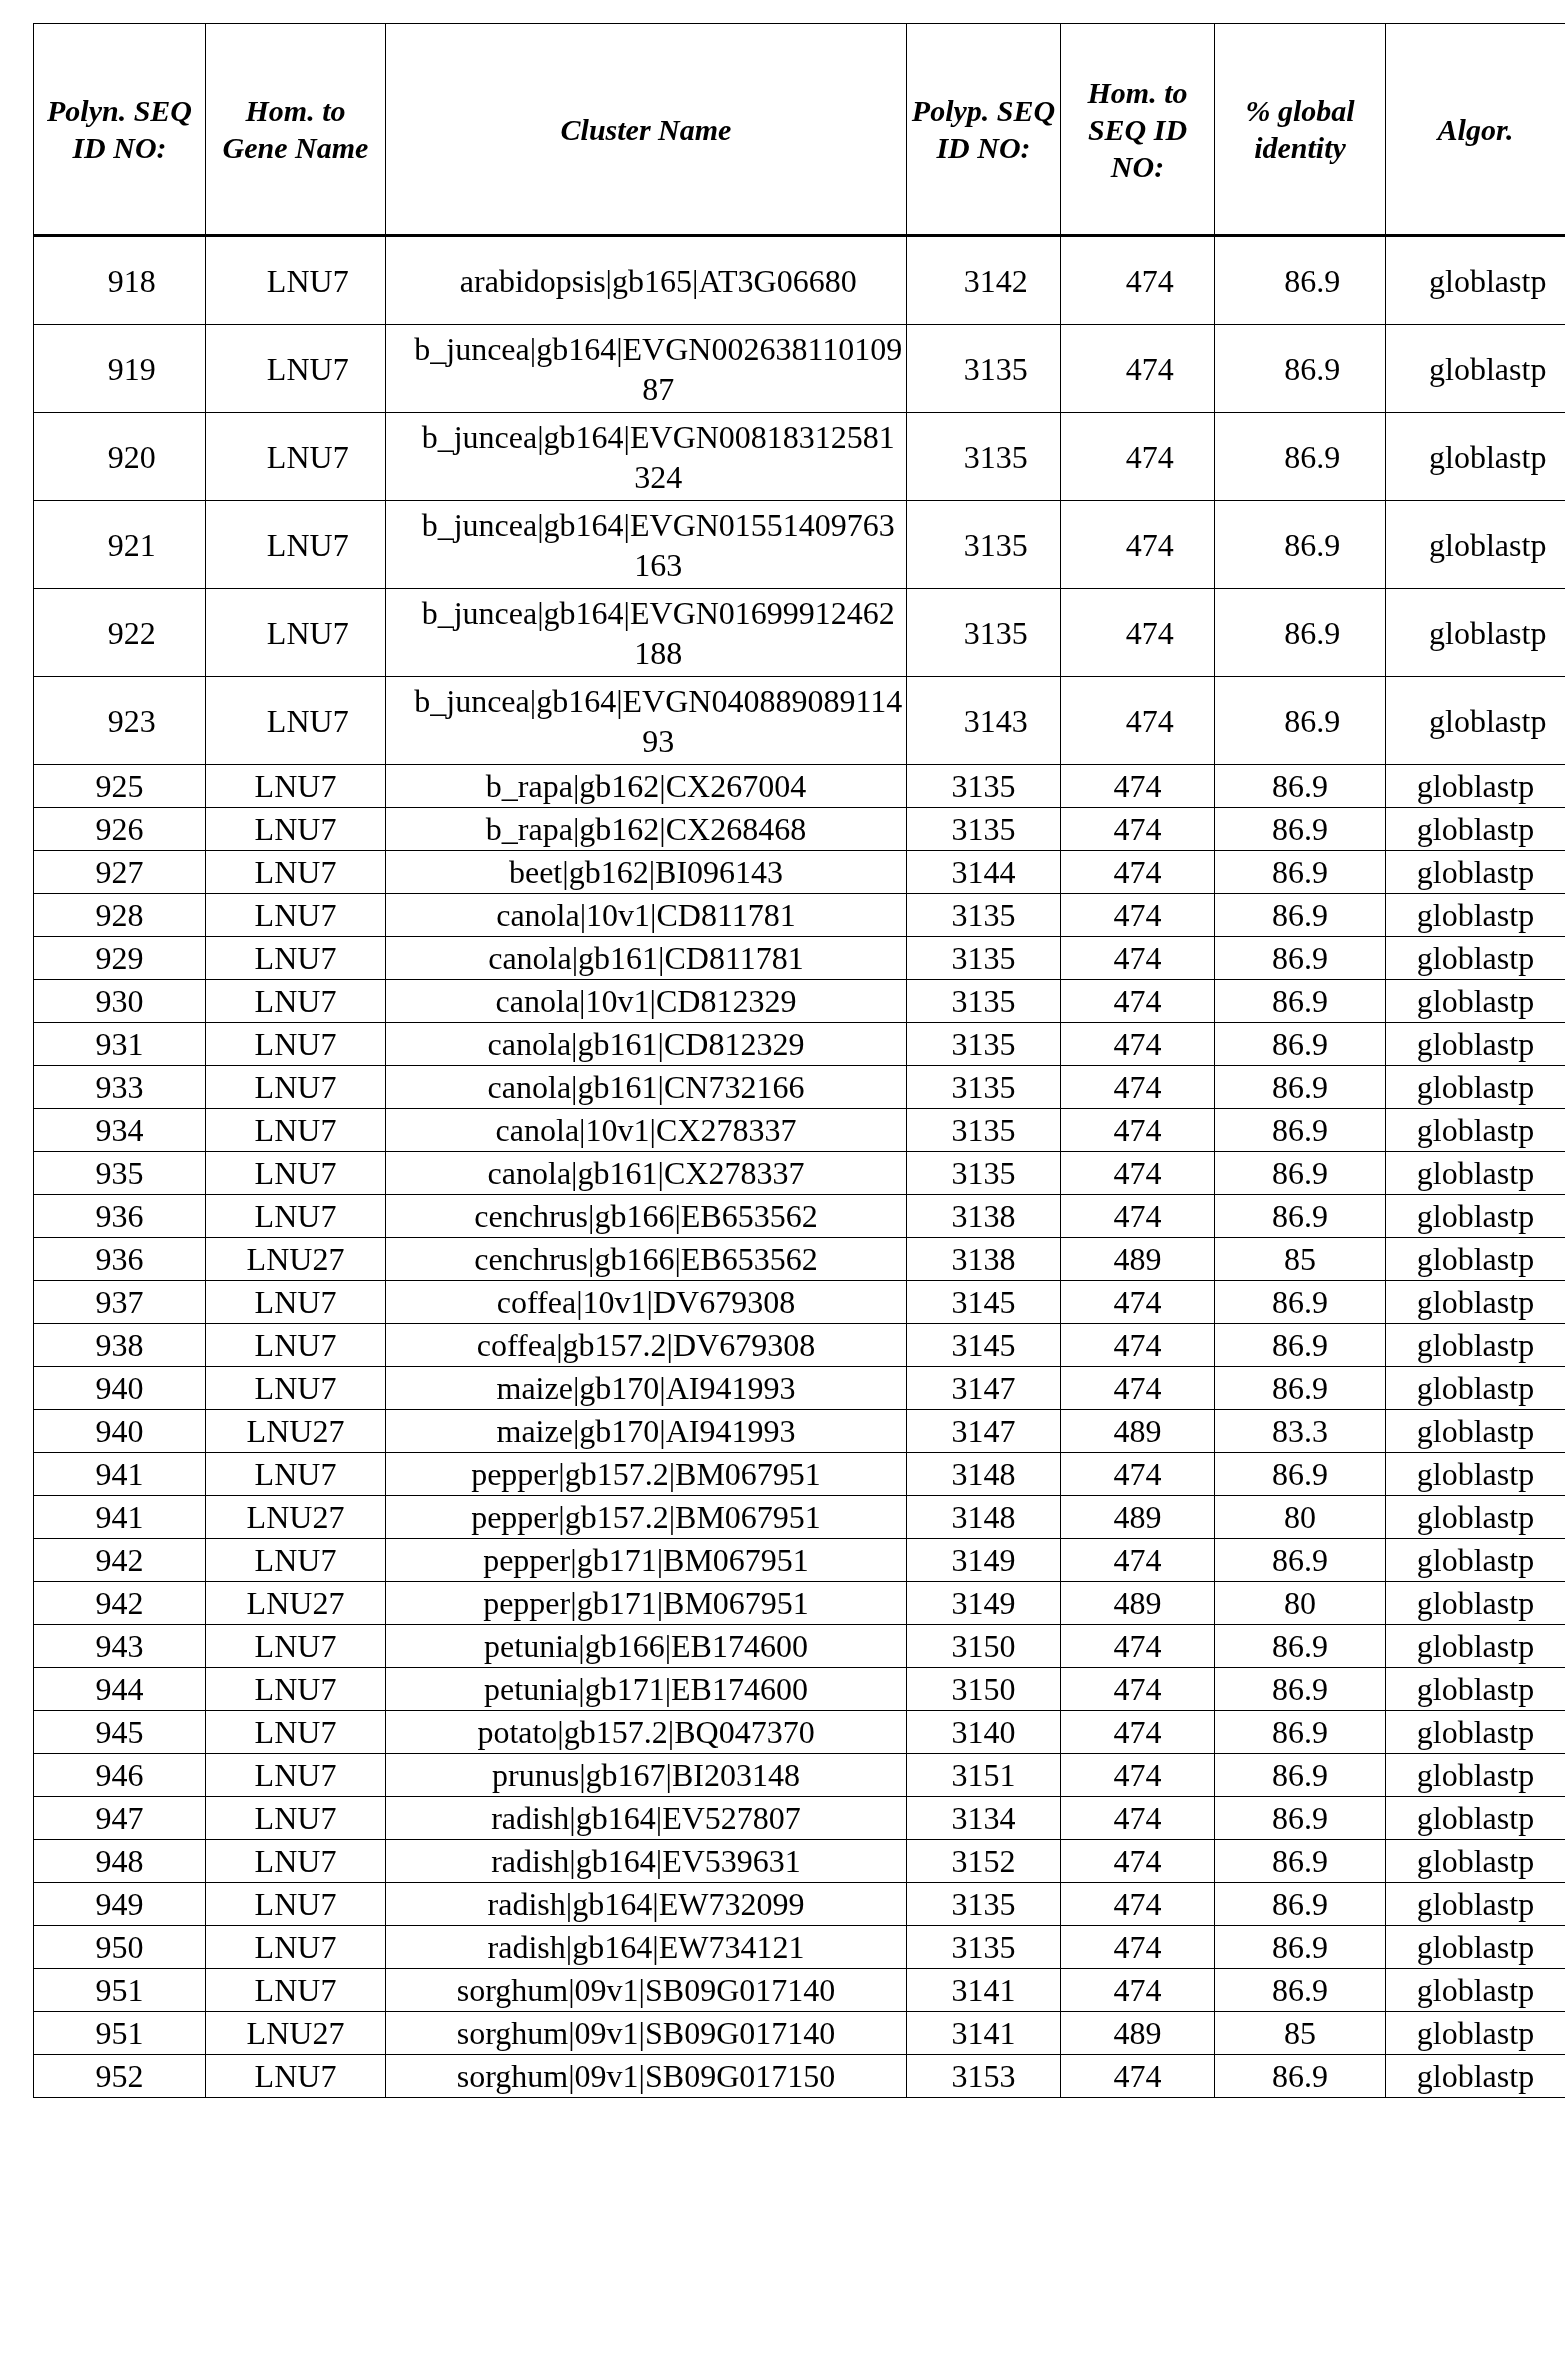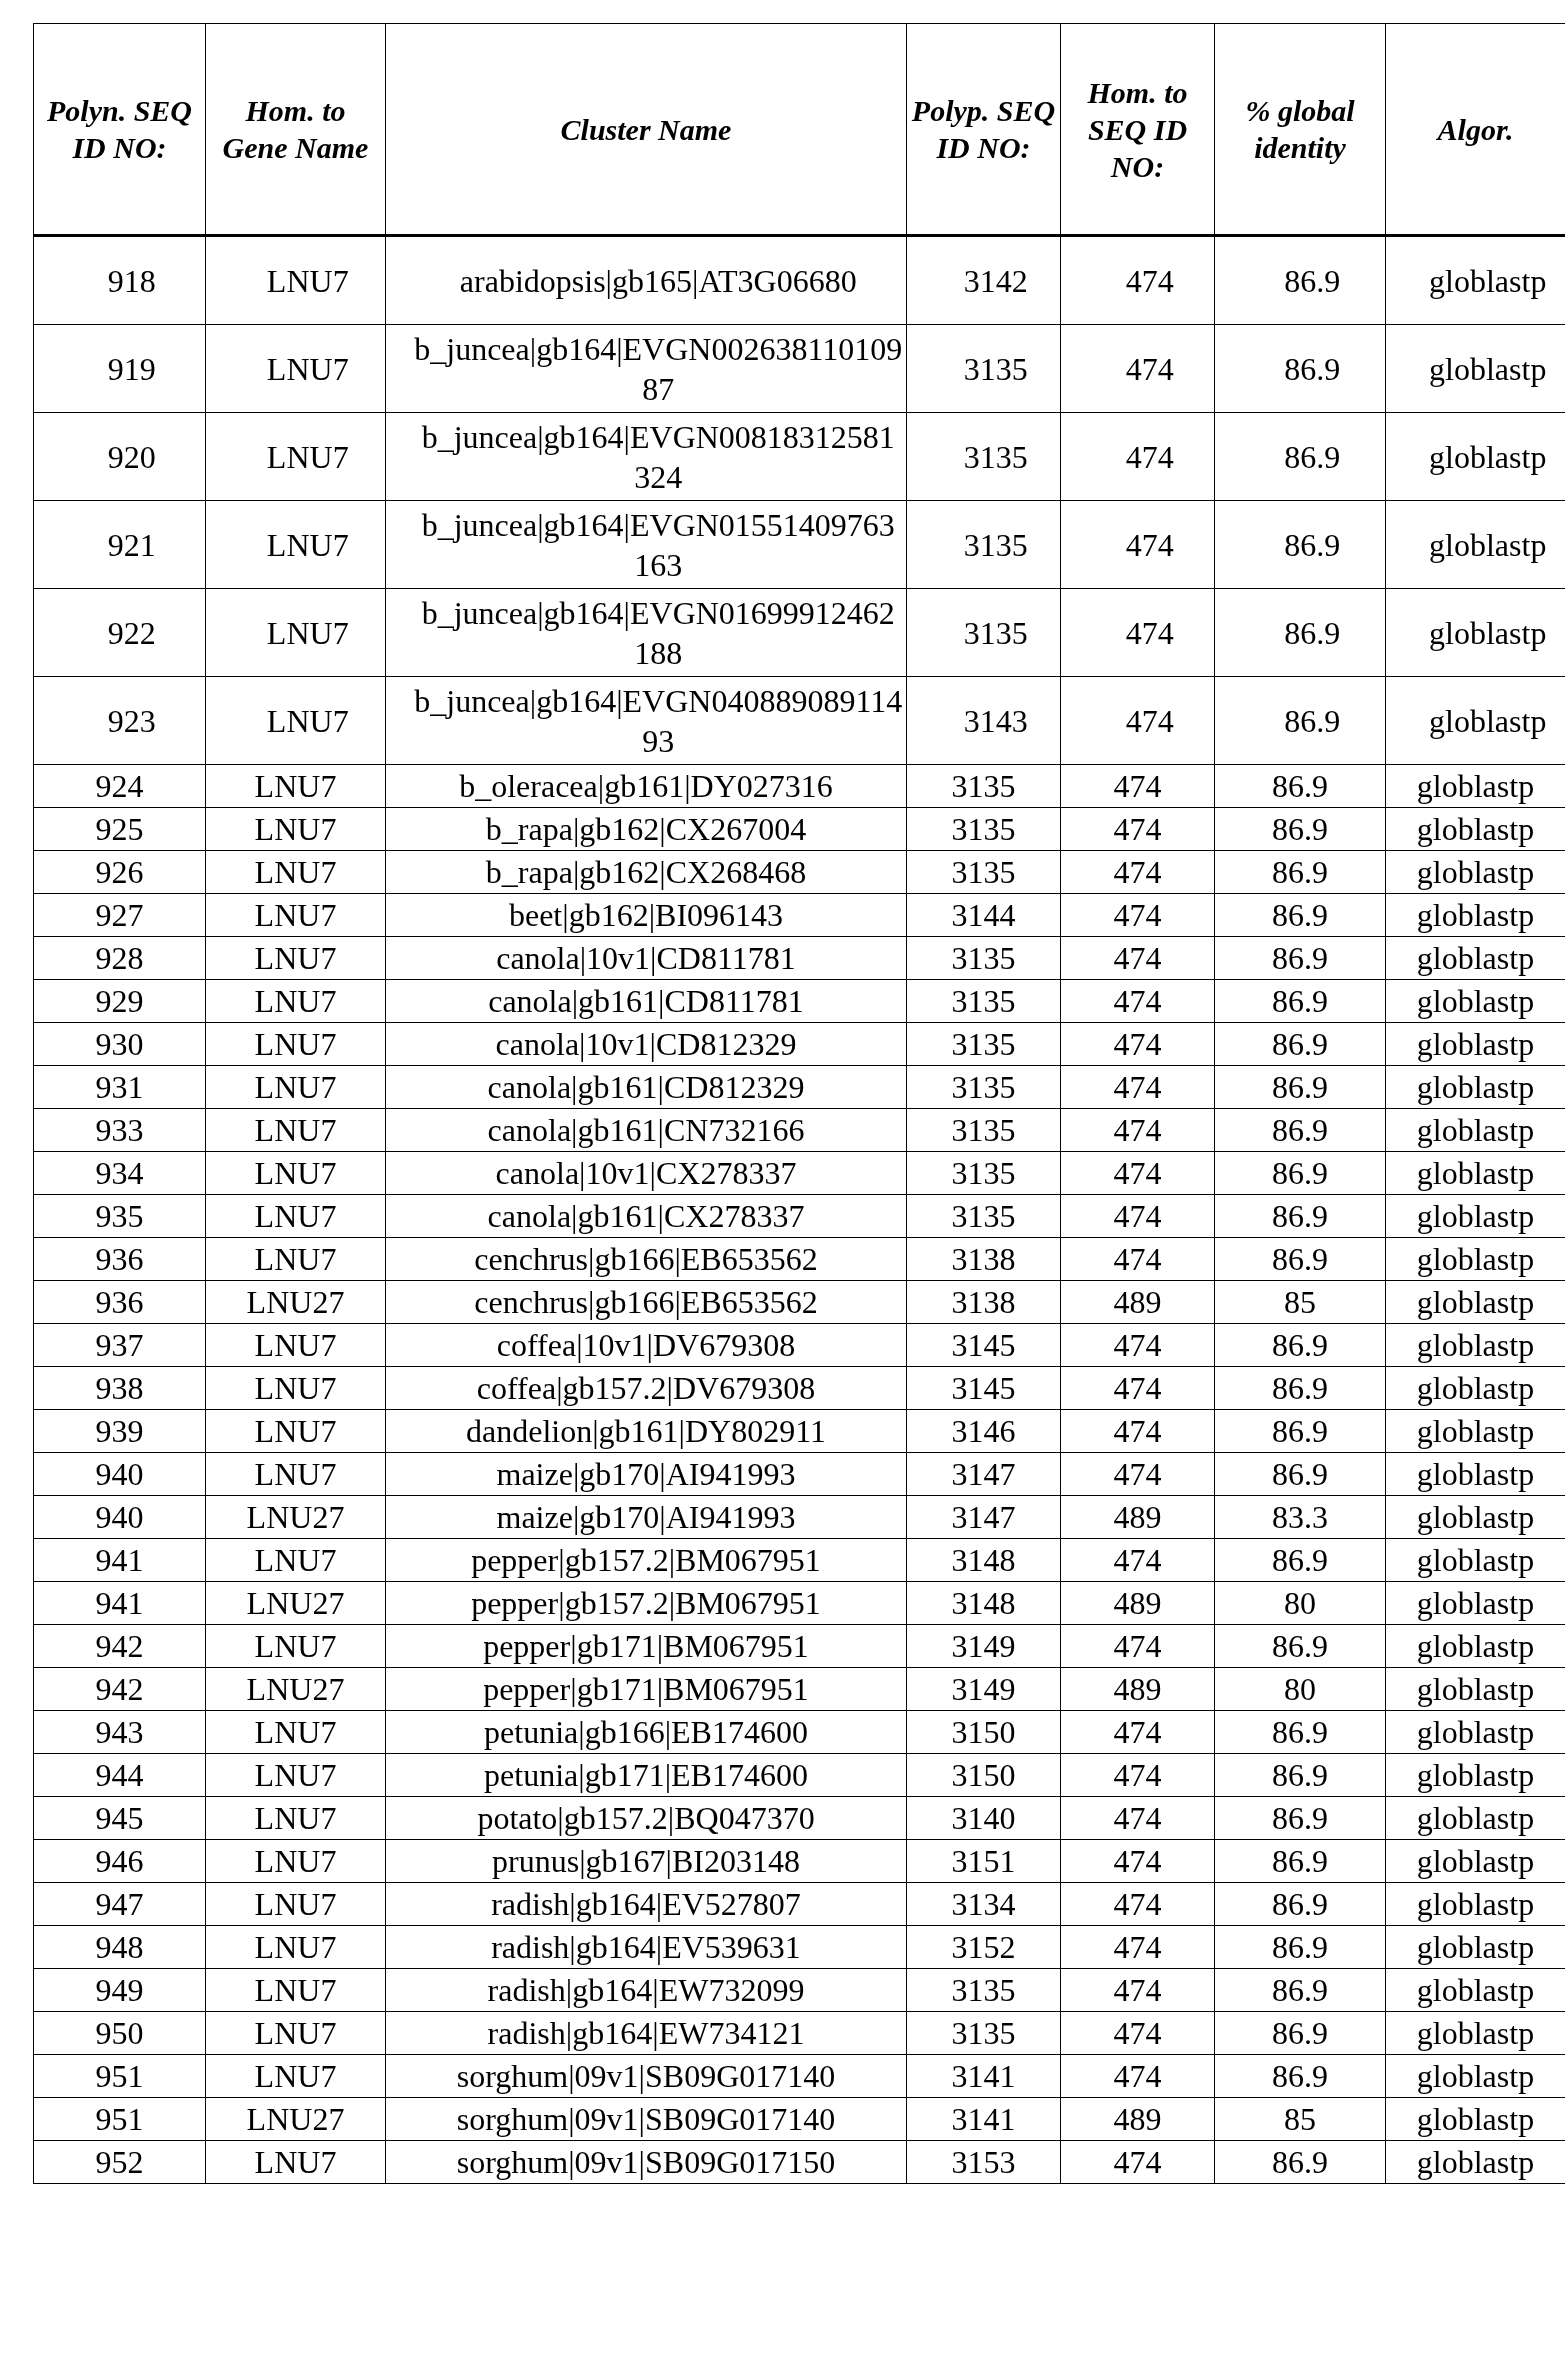--- a/index.html
+++ b/index.html
@@ -125,29 +125,20 @@
       <tr class="tall">
         <td>923</td>
         <td>LNU7</td>
         <td class="cluster">b_juncea|gb164|EVGN04088908911493</td>
         <td>3143</td>
         <td>474</td>
         <td>86.9</td>
         <td>globlastp</td>
       </tr>
       <tr class="short">
-        <td>924</td>
-        <td>LNU7</td>
-        <td class="cluster">b_oleracea|gb161|DY027316</td>
-        <td>3135</td>
-        <td>474</td>
-        <td>86.9</td>
-        <td>globlastp</td>
-      </tr>
-      <tr class="short">
         <td>925</td>
         <td>LNU7</td>
         <td class="cluster">b_rapa|gb162|CX267004</td>
         <td>3135</td>
         <td>474</td>
         <td>86.9</td>
         <td>globlastp</td>
       </tr>
       <tr class="short">
         <td>926</td>
@@ -260,29 +251,20 @@
       <tr class="short">
         <td>938</td>
         <td>LNU7</td>
         <td class="cluster">coffea|gb157.2|DV679308</td>
         <td>3145</td>
         <td>474</td>
         <td>86.9</td>
         <td>globlastp</td>
       </tr>
       <tr class="short">
-        <td>939</td>
-        <td>LNU7</td>
-        <td class="cluster">dandelion|gb161|DY802911</td>
-        <td>3146</td>
-        <td>474</td>
-        <td>86.9</td>
-        <td>globlastp</td>
-      </tr>
-      <tr class="short">
         <td>940</td>
         <td>LNU7</td>
         <td class="cluster">maize|gb170|AI941993</td>
         <td>3147</td>
         <td>474</td>
         <td>86.9</td>
         <td>globlastp</td>
       </tr>
       <tr class="short">
         <td>940</td>

